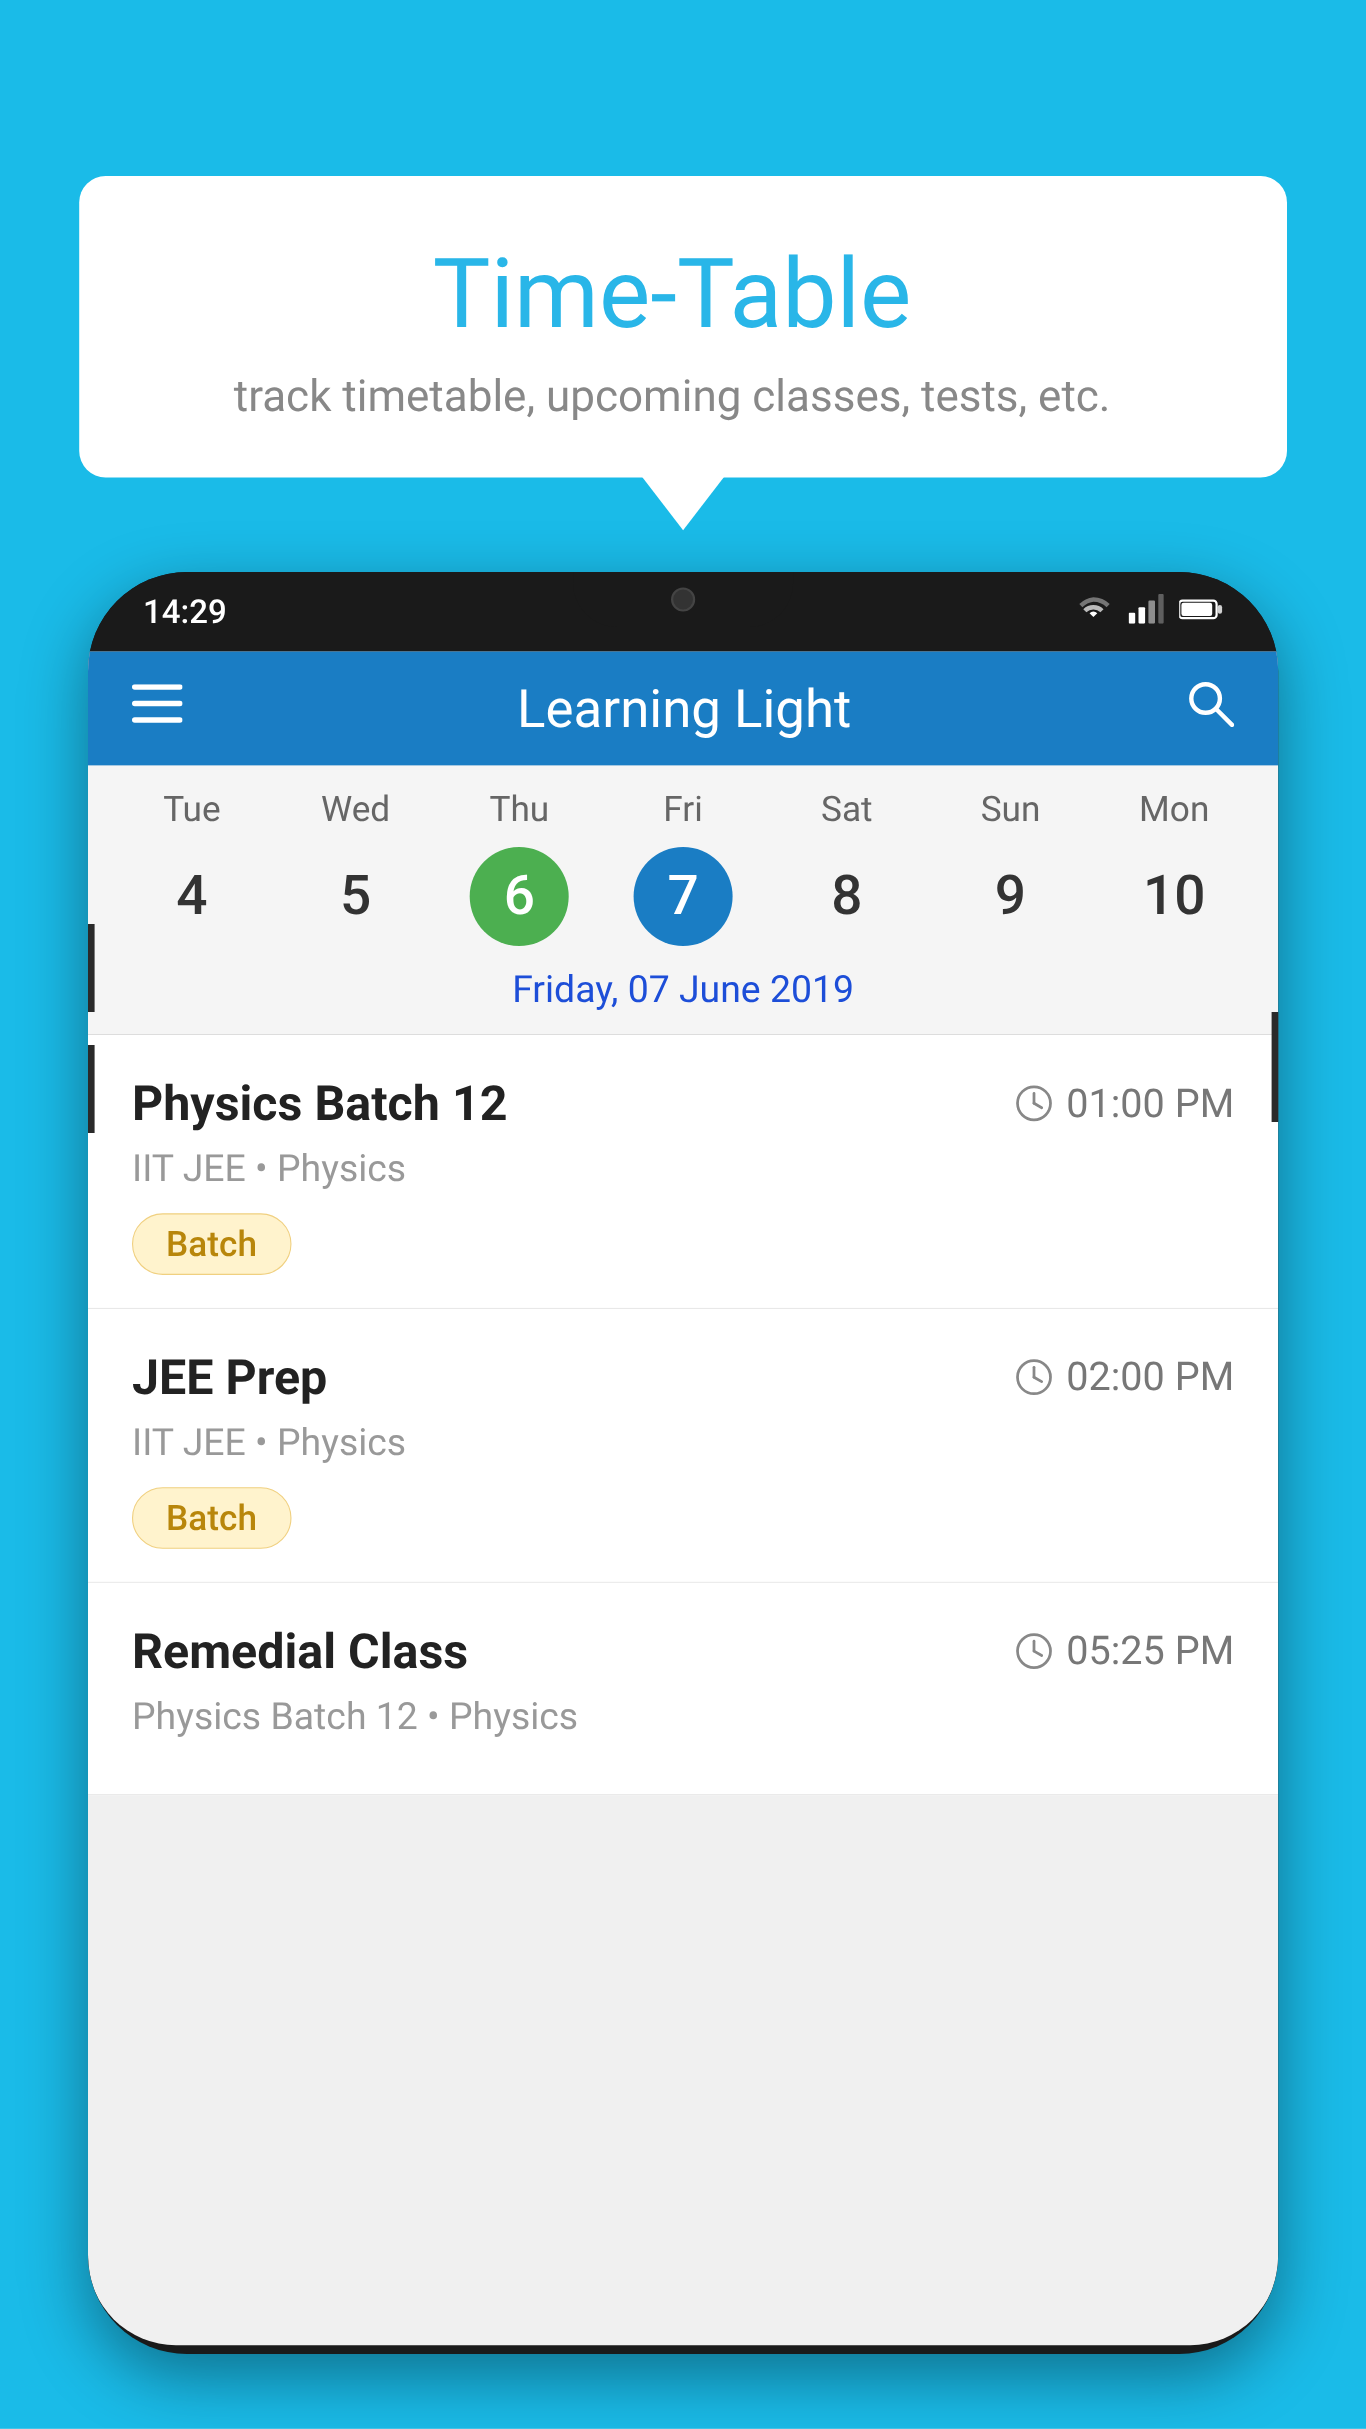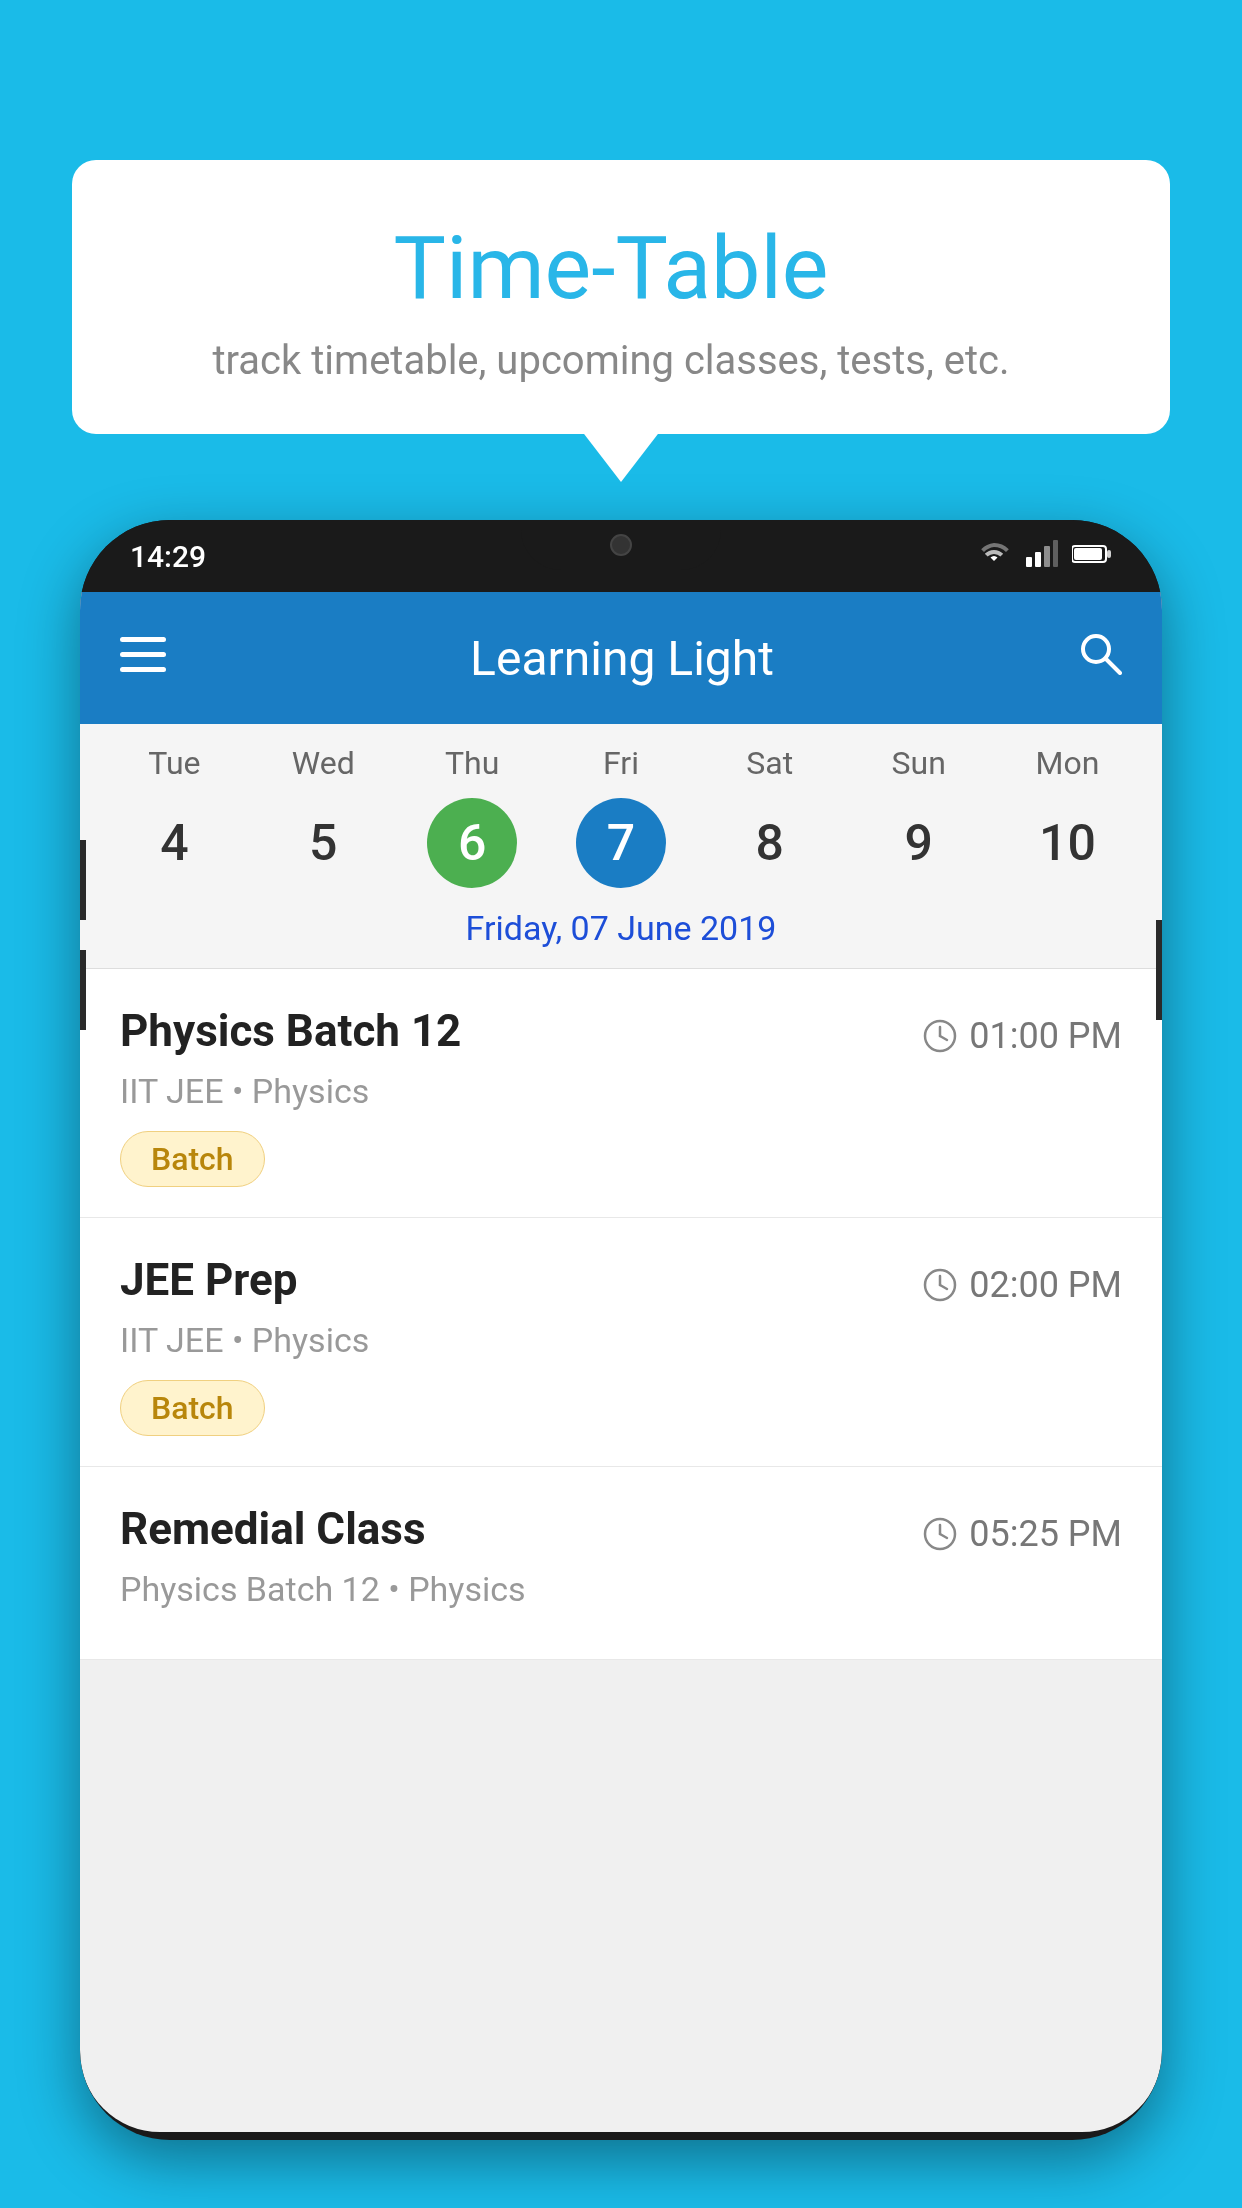--- a/index.html
+++ b/index.html
@@ -126,21 +126,21 @@
     .app-screen {
       background: #f0f0f0;
       height: calc(1620px - 80px);
       overflow: hidden;
       border-radius: 0 0 80px 80px;
     }
 
     
     .app-toolbar {
       background: #1A7DC4;
-      height: 132px;
+      height: 104px;
       display: flex;
       align-items: center;
       padding: 0 40px;
       justify-content: space-between;
     }
 
     .toolbar-menu {
       color: white;
       font-size: 42px;
       cursor: pointer;
@@ -221,21 +221,21 @@
 
     .schedule-item {
       background: white;
       padding: 36px 40px 30px 40px;
       border-bottom: 1px solid #e8e8e8;
     }
 
     .schedule-item-header {
       display: flex;
       justify-content: space-between;
-      align-items: flex-end;
+      align-items: center;
       margin-bottom: 14px;
     }
 
     .schedule-title {
       font-size: 44px;
       font-weight: 700;
       color: #222;
     }
 
     .schedule-time {

